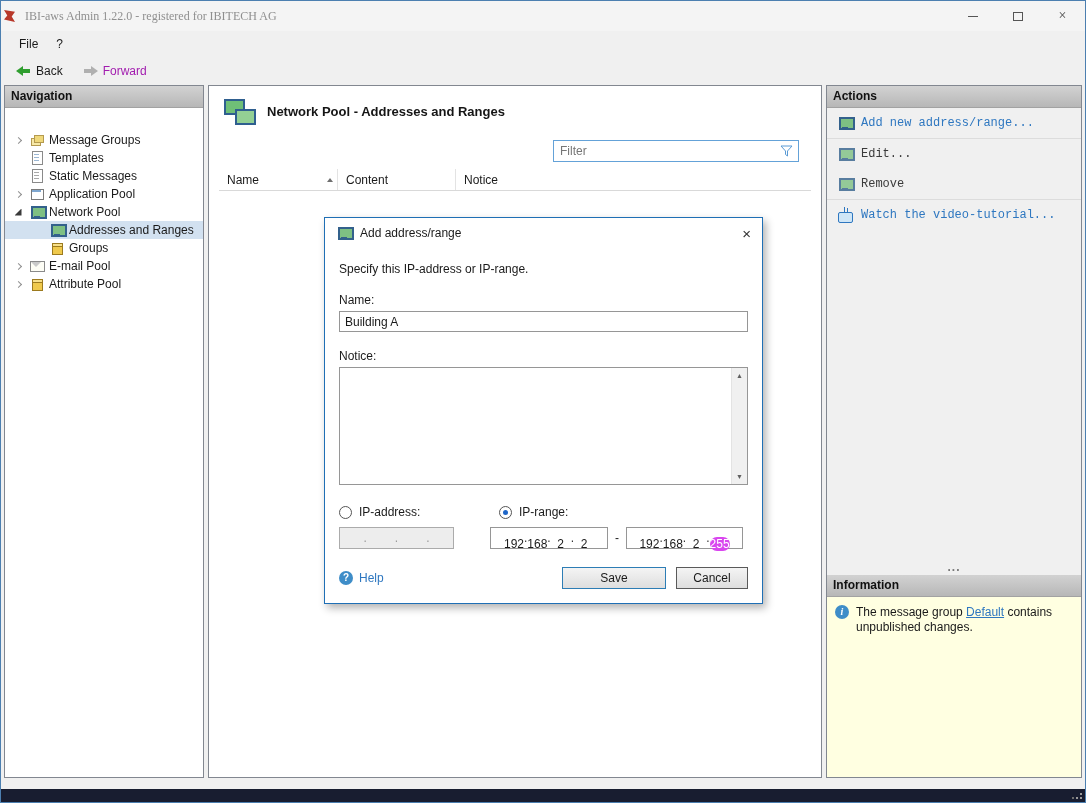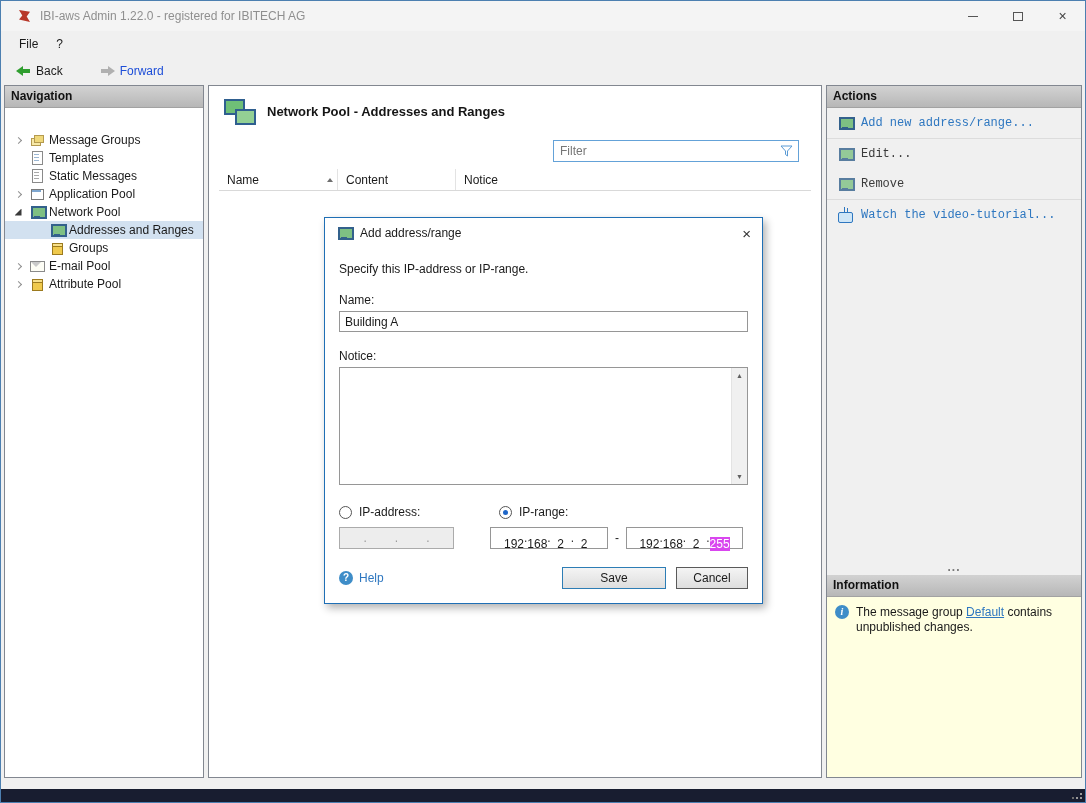--- a/index.html
+++ b/index.html
@@ -1,36 +1,36 @@
 <!DOCTYPE html>
 <html><head>
 <meta charset="utf-8">
 <style>
   *{box-sizing:border-box;margin:0;padding:0;}
   html,body{width:1086px;height:803px;overflow:hidden;}
   body{font-family:"Liberation Sans",sans-serif;font-size:12px;color:#1a1a1a;background:#f0f0f0;}
   .window{width:1086px;height:803px;border:1px solid #4c7fb0;background:#f0f0f0;display:flex;flex-direction:column;}
 
   
-  .titlebar{height:30px;display:flex;align-items:center;padding-left:17px;background:#f4f4f4;flex:0 0 30px;}
+  .titlebar{height:30px;display:flex;align-items:center;padding-left:2px;background:#f4f4f4;flex:0 0 30px;font-family:Liberation Serif, serif;}
   .app-icon{width:15px;height:14px;position:relative;margin-right:7px;flex:0 0 15px;}
   .app-icon::before{content:"";position:absolute;left:1px;top:1px;width:11px;height:12px;background:#b8382a;clip-path:polygon(0 0,100% 15%,70% 55%,100% 100%,0 80%,30% 45%);}
   .title-text{color:#8f8f8f;font-size:12px;}
   .win-controls{margin-left:auto;display:flex;height:100%;}
   .win-btn{width:45px;display:flex;align-items:center;justify-content:center;color:#555;}
   .min-glyph{width:10px;height:1px;background:#555;}
   .max-glyph{width:10px;height:9px;border:1px solid #555;}
   .close-glyph{font-size:14px;line-height:14px;color:#444;}
 
   
   .menubar{height:26px;display:flex;align-items:center;padding-left:9px;flex:0 0 26px;}
   .menu-item{padding:4px 9px;}
-  .toolbar{height:28px;display:flex;align-items:center;padding-left:7px;gap:21px;flex:0 0 28px;}
+  .toolbar{height:28px;display:flex;align-items:center;padding-left:7px;gap:4px;flex:0 0 28px;}
   .tb-btn{display:flex;align-items:center;gap:5px;padding:4px 8px;}
-  .tb-btn.disabled{color:#1d4ed8;}
+  .tb-btn.disabled{color:#a21caf;}
   .arr{position:relative;width:15px;height:10px;display:inline-block;}
   .arr::before{content:"";position:absolute;top:0;width:0;height:0;border-top:5px solid transparent;border-bottom:5px solid transparent;}
   .arr::after{content:"";position:absolute;top:3px;height:4px;width:7px;}
   .arr-left::before{left:0;border-right:7px solid #2f9e2f;}
   .arr-left::after{left:7px;background:#2f9e2f;}
   .arr-right::before{right:0;border-left:7px solid #b0b0b0;}
   .arr-right::after{right:7px;background:#b0b0b0;}
 
   
   .workspace{flex:0 0 693px;display:flex;padding:0 3px;gap:4px;}
@@ -105,21 +105,21 @@
   .radio{width:13px;height:13px;border:1px solid #555;border-radius:50%;background:#fff;position:relative;flex:0 0 13px;}
   .radio.checked::after{content:"";position:absolute;left:3px;top:3px;width:5px;height:5px;border-radius:50%;background:#1e66c8;}
   .ip-row{display:flex;align-items:center;margin-top:8px;}
   .ip-box{height:22px;border:1px solid #969696;display:flex;align-items:center;justify-content:center;background:#fff;}
   .ip-disabled{width:115px;background:#ededed;border-color:#ababab;color:#9a9a9a;}
   .ip-disabled .dot{margin:0 14px;color:#9a9a9a;}
   .ip-from{width:118px;margin-left:36px;}
   .ip-to{width:117px;}
   .dash{width:18px;text-align:center;}
   .seg{min-width:20px;text-align:center;margin-top:12px;}
-  .seg.selected{background:#d946ef;color:#fff;}
+  .seg.selected{background:#d946ef;color:#fff;border-radius:7px;}
   .ipdot{color:#333;}
   .dlg-footer{display:flex;align-items:center;margin-top:18px;}
   .help-link{display:flex;align-items:center;gap:6px;color:#2e77c0;}
   .btn{height:22px;font:12px "Liberation Sans",sans-serif;background:linear-gradient(#f4f4f4,#dedede);border:1px solid #8a8a8a;color:#1a1a1a;}
   .btn-save{width:104px;margin-left:auto;border:1px solid #2d7db5;}
   .btn-cancel{width:72px;margin-left:10px;border-color:#5a5a5a;}
 
   
   .right-col{width:256px;border:1px solid #828790;background:#f0f0f0;display:flex;flex-direction:column;}
   .action-item{display:flex;align-items:center;gap:8px;padding:7px 10px;color:#2e77c0;font-family:Liberation Mono, monospace;}

